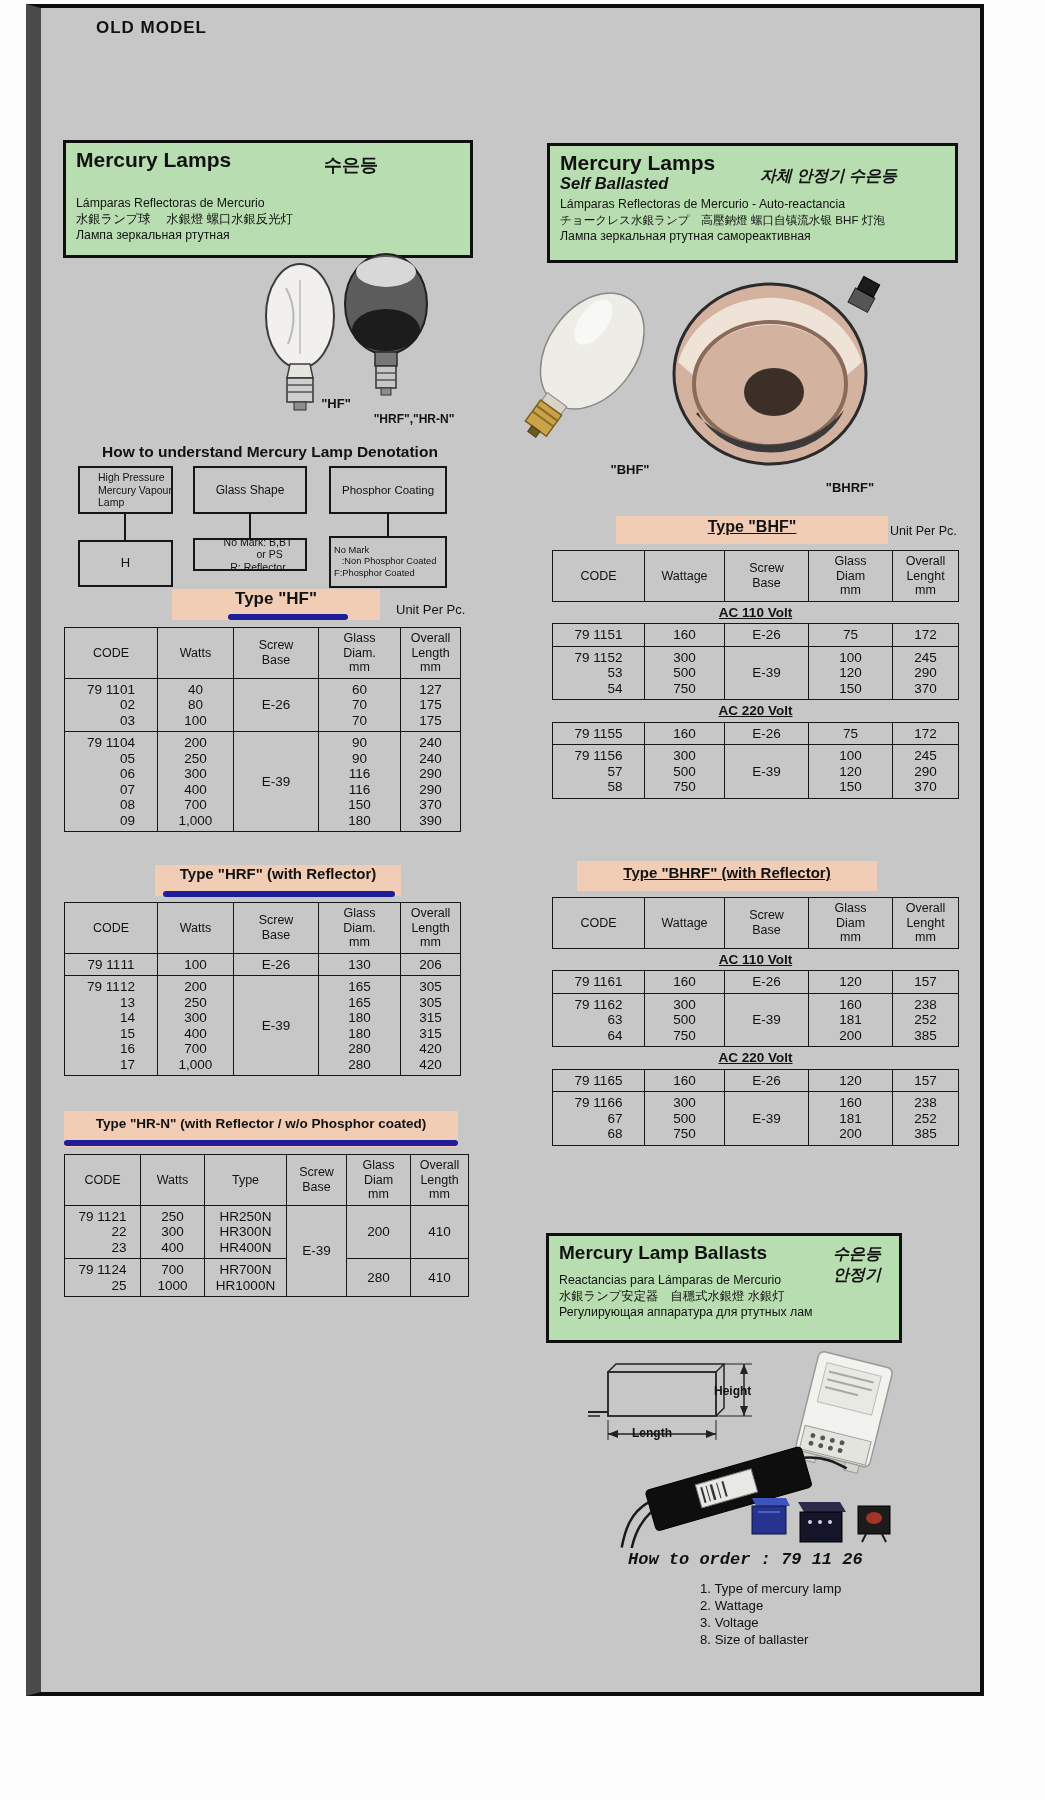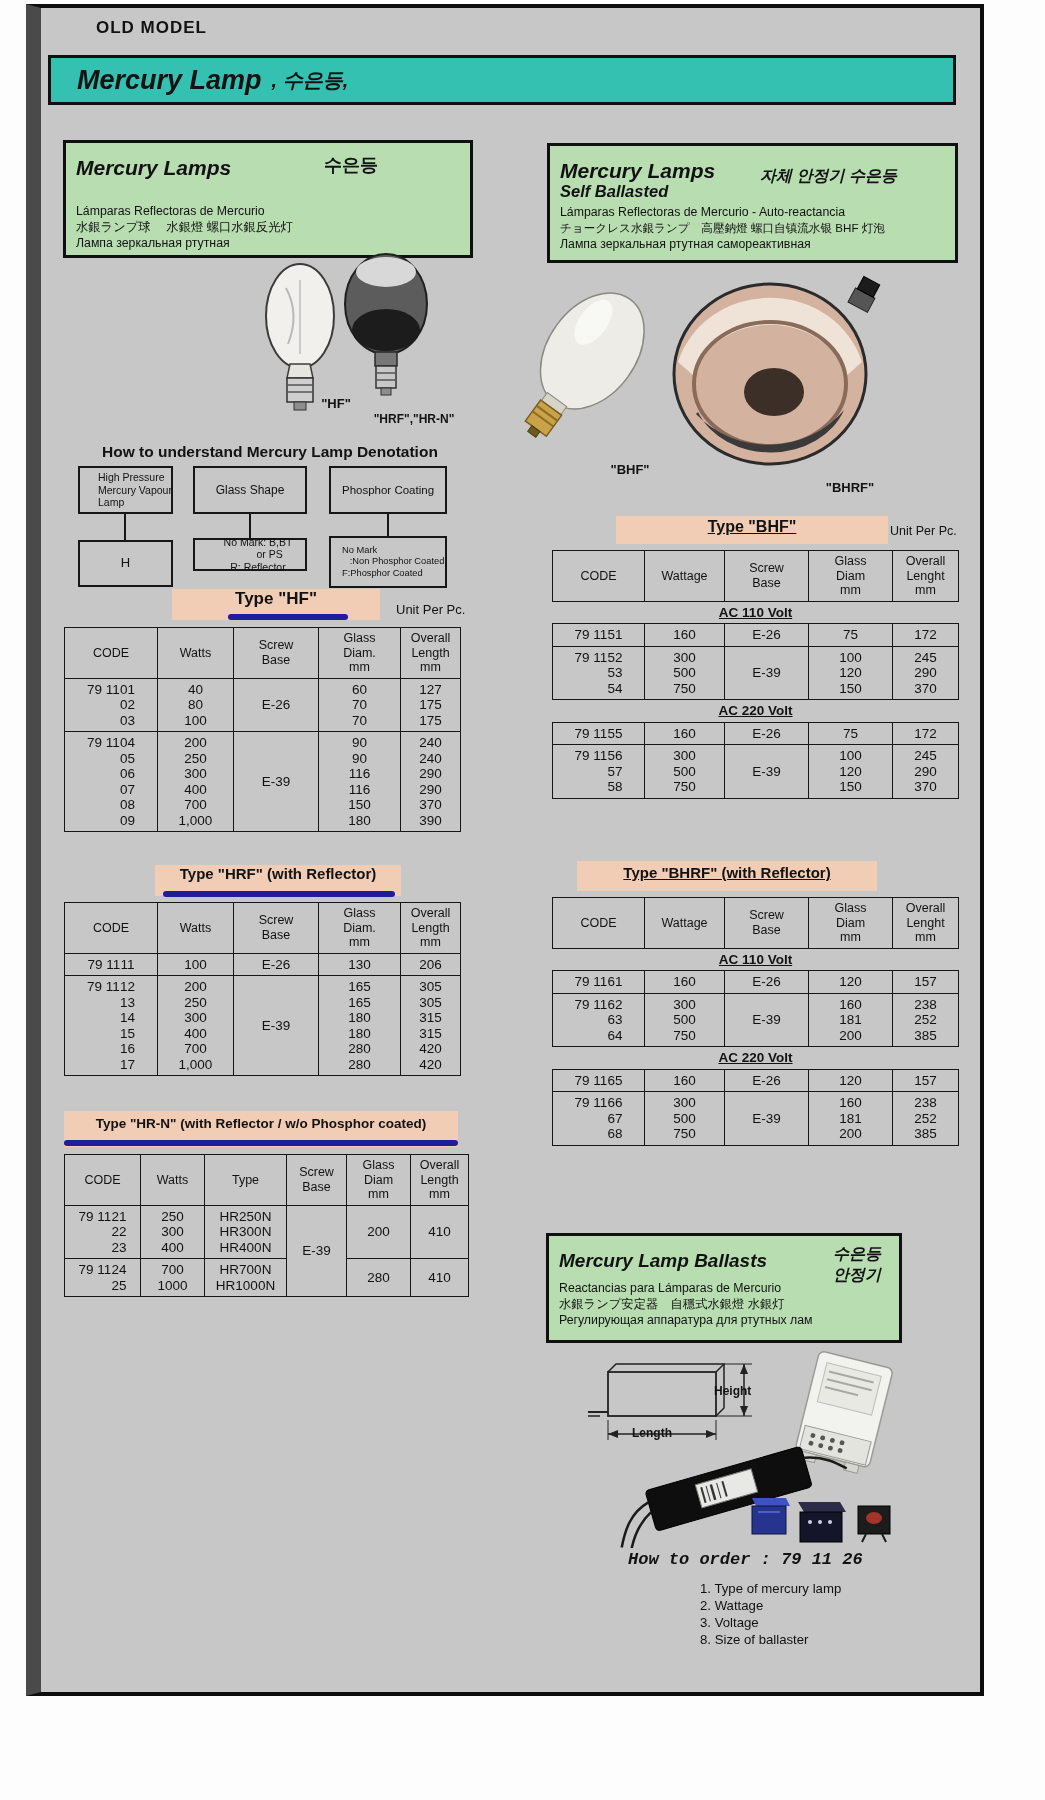--- a/index.html
+++ b/index.html
@@ -7,21 +7,21 @@
         font-family:"Liberation Sans",sans-serif;color:#121212;}
   .abs{position:absolute;}
   #frame{left:26px;top:4px;width:958px;height:1692px;box-sizing:border-box;
          border:4px solid #0d0d0d;border-left:15px solid #4a4a4a;background:#c7c7c7;}
   .oldmodel{font-size:17px;font-weight:bold;letter-spacing:1px;}
   .banner{box-sizing:border-box;border:3px solid #101010;background:#35c1b2;
           display:flex;align-items:center;padding-left:26px;}
   .banner .en{font-size:27px;font-weight:bold;font-style:italic;}
   .banner .kr{font-size:20px;font-weight:bold;font-style:italic;margin-left:10px;}
   .gbox{box-sizing:border-box;border:3px solid #101010;background:#b8ddb0;padding:6px 10px;}
-  .gbox .ttl{font-size:21px;font-weight:bold;font-style:italic;line-height:22px;display:inline-block;margin-top:8px;}
+  .gbox .ttl{font-size:21px;font-weight:bold;line-height:22px;display:inline-block;}
   .gbox .ttl2{font-size:16.5px;font-weight:bold;font-style:italic;line-height:18px;}
   .gbox .ln{font-size:12.3px;line-height:16px;}
   .gbox .krlab{position:absolute;font-weight:bold;}
   .dttl{font-size:15.5px;font-weight:bold;}
   .dbox{box-sizing:border-box;border:2px solid #161616;background:#c7c7c7;
         display:flex;align-items:center;justify-content:center;text-align:center;
         font-size:10.5px;line-height:12.5px;white-space:pre;}
   .dline{background:#161616;}
   .band{box-sizing:border-box;background:#f1cdb6;text-align:center;}
   .band .btx{font-weight:bold;}
@@ -44,24 +44,20 @@
 </style>
 </head>
 <body>
 
 <div id="page">
 
   <div class="abs" id="frame"></div>
 
   <div class="abs oldmodel" style="left:96px;top:18px;">OLD MODEL</div>
 
-  <div class="abs banner" style="left:48px;top:55px;width:908px;height:50px;">
-    <span class="en">Mercury Lamp</span>
-    <span class="kr">,  수은등,</span>
-  </div>
 
   <div class="abs gbox" style="left:63px;top:140px;width:410px;height:118px;">
     <span class="ttl">Mercury Lamps</span>
     <span class="krlab" style="left:258px;top:10px;font-size:18px;">수은등</span>
     <div class="ln" style="margin-top:24px;">Lámparas Reflectoras de Mercurio</div>
     <div class="ln">水銀ランプ球　 水銀燈 螺口水銀反光灯</div>
     <div class="ln">Лампа зеркальная ртутная</div>
   </div>
 
   <div class="abs gbox" style="left:547px;top:143px;width:411px;height:120px;">
@@ -102,21 +98,21 @@
 Lamp</div>
   <div class="abs dbox" style="left:193px;top:466px;width:114px;height:48px;font-size:12px;">Glass Shape</div>
   <div class="abs dbox" style="left:329px;top:466px;width:118px;height:48px;font-size:11.5px;">Phosphor Coating</div>
   <div class="abs dline" style="left:124px;top:514px;width:2px;height:26px;"></div>
   <div class="abs dline" style="left:249px;top:514px;width:2px;height:24px;"></div>
   <div class="abs dline" style="left:387px;top:514px;width:2px;height:22px;"></div>
   <div class="abs dbox" style="left:78px;top:540px;width:95px;height:47px;font-size:13px;">H</div>
   <div class="abs dbox" style="left:193px;top:538px;width:114px;height:33px;padding-left:16px;">No Mark: B,BT
         or PS
 R: Reflector</div>
-  <div class="abs dbox" style="left:329px;top:536px;width:118px;height:52px;font-size:9.3px;line-height:11.5px;text-align:left;justify-content:flex-start;padding-left:11px;">No Mark
+  <div class="abs dbox" style="left:329px;top:536px;width:118px;height:52px;font-size:9.3px;line-height:11.5px;text-align:left;justify-content:flex-start;padding-left:3px;">No Mark
    :Non Phosphor Coated
 F:Phosphor Coated</div>
 
   <div class="abs band" style="left:172px;top:589px;width:208px;height:31px;">
     <span class="btx" style="font-size:17px;">Type "HF"</span>
     <div class="nbar" style="left:56px;top:25px;width:120px;height:6px;"></div>
   </div>
   <div class="abs unit" style="left:396px;top:602px;width:80px;">Unit Per Pc.</div>
   <table class="cat abs" style="left:64px;top:627px;width:396px;">
     <colgroup>

